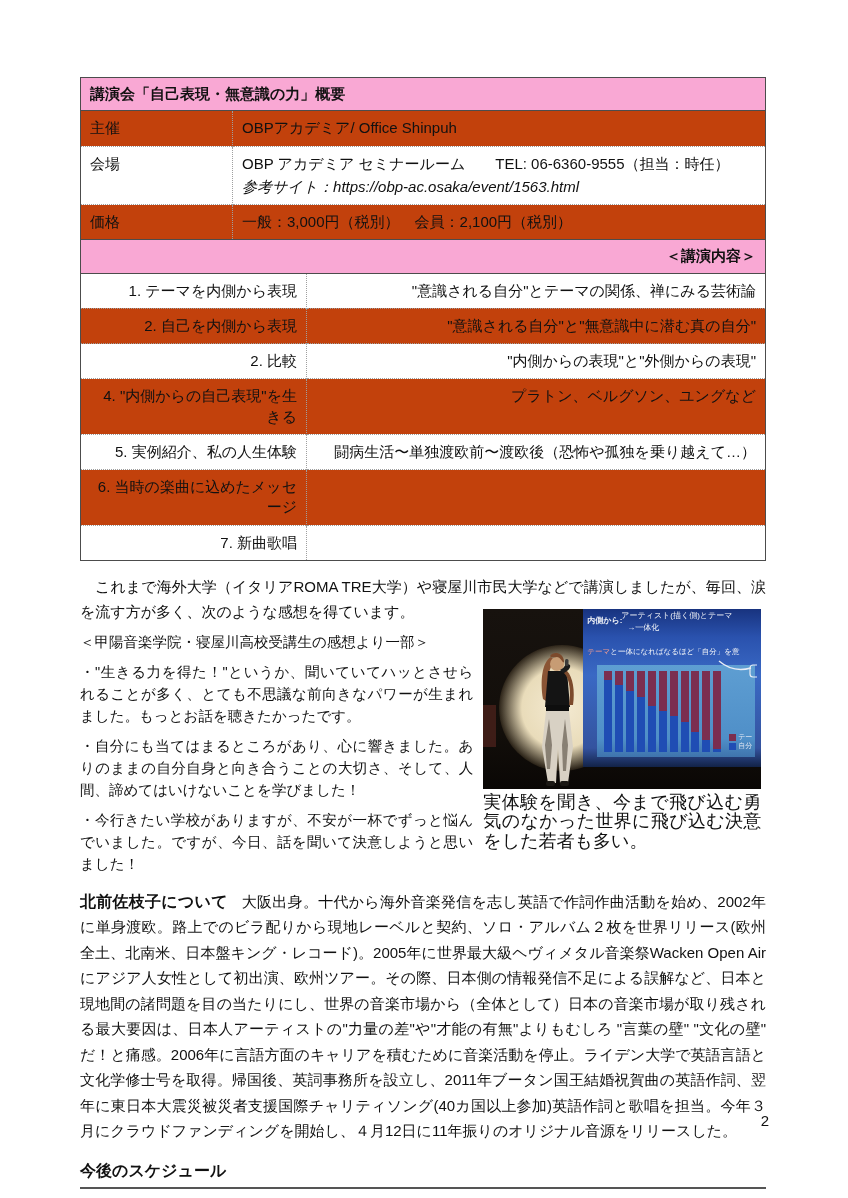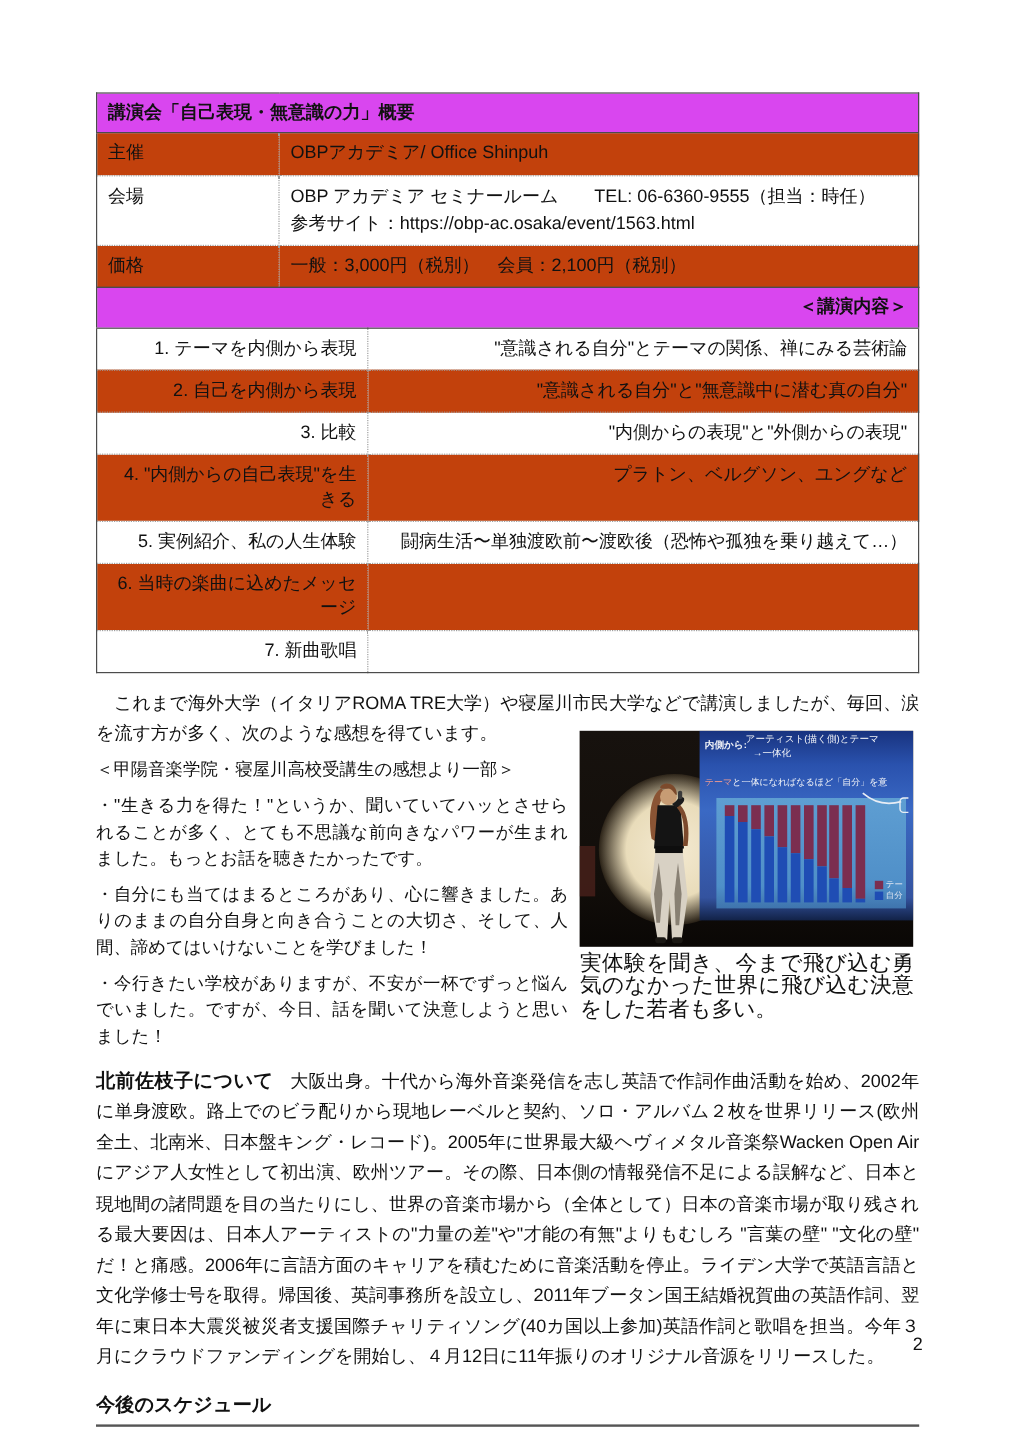--- a/index.html
+++ b/index.html
@@ -10,26 +10,26 @@
     margin:0 auto; overflow:hidden;
   }
   .content { position:absolute; left:80px; top:77px; width:686px; }
 
   
   table.tbl { width:100%; border-collapse:collapse; border:1.5px solid #4c4c4c;
     font-size:15px; line-height:1.35; }
   table.tbl + table.tbl { margin-top:-1px;text-align:right; }
   table.tbl td { padding:7px 9px 7px 9px; vertical-align:top; border-top:1px dotted #9f9f9f; }
   table.tbl tr.hdr td { border-top:none; border-bottom:1.5px solid #4c4c4c;
-    font-weight:bold; background:#d946ef; padding:6px 9px; }
+    font-weight:bold; background:#f9a8d4; padding:6px 9px; }
   table.tbl td.lbl { border-right:1px dotted #9f9f9f; }
   table.tbl.t1 td.lbl { width:152px; }
   table.tbl.t2 td.lbl { width:226px; }
   tr.alt td { background:#c2410c; }
-  .cell-line2 { margin-top:3px; }
+  .cell-line2 { margin-top:3px;font-style:italic; }
 
   
   .intro { margin-top:13px; font-size:15px; line-height:25px; text-align:justify; }
 
   .two-col { display:flex; margin-top:7px; }
   .col-left { width:398px; font-size:14.5px; line-height:22px; }
   .col-left .t-head { margin-bottom:2px; }
   .col-left p { margin-top:8px; text-align:justify; }
   .col-right { width:286px; margin-left:10px; margin-top:-22px; }
 
@@ -109,21 +109,21 @@
       </tr>
       <tr>
         <td class="lbl">1. テーマを内側から表現</td>
         <td class="val">"意識される自分"とテーマの関係、禅にみる芸術論</td>
       </tr>
       <tr class="alt">
         <td class="lbl">2. 自己を内側から表現</td>
         <td class="val">"意識される自分"と"無意識中に潜む真の自分"</td>
       </tr>
       <tr>
-        <td class="lbl">3. 比較</td>
+        <td class="lbl">2. 比較</td>
         <td class="val">"内側からの表現"と"外側からの表現"</td>
       </tr>
       <tr class="alt">
         <td class="lbl">4. "内側からの自己表現"を生きる</td>
         <td class="val">プラトン、ベルグソン、ユングなど</td>
       </tr>
       <tr>
         <td class="lbl">5. 実例紹介、私の人生体験</td>
         <td class="val">闘病生活〜単独渡欧前〜渡欧後（恐怖や孤独を乗り越えて…）</td>
       </tr>

